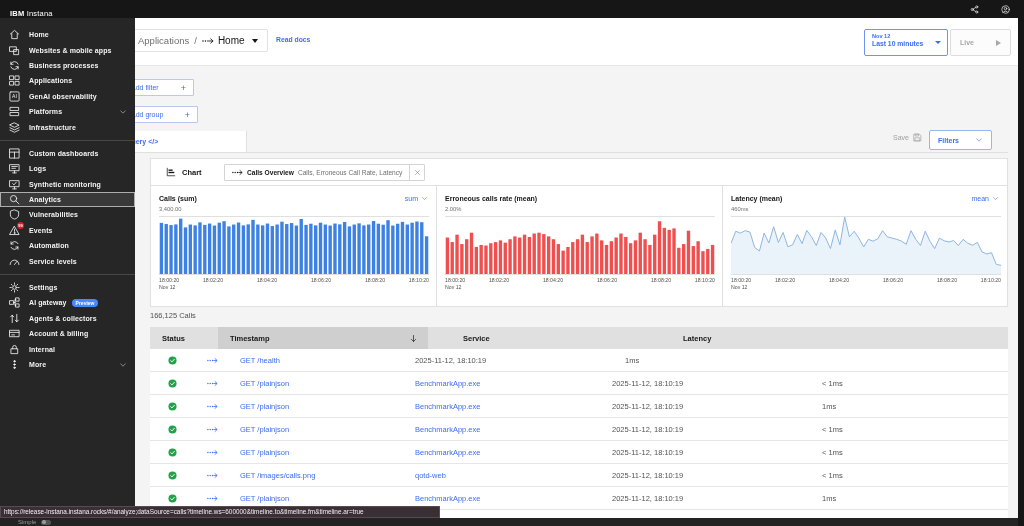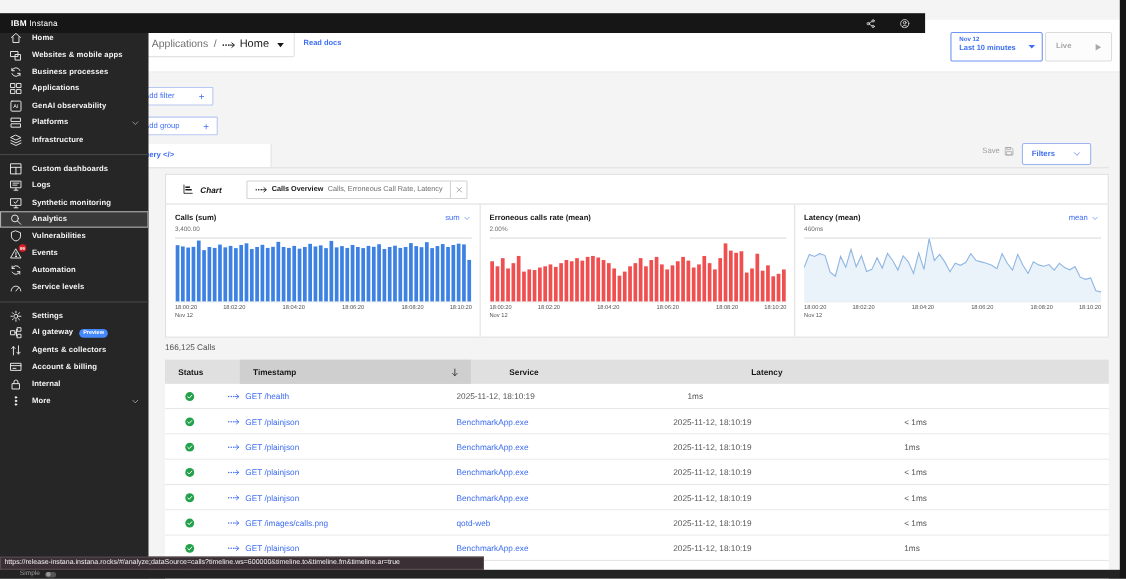--- a/index.html
+++ b/index.html
@@ -2,21 +2,21 @@
 <html><head>
 <meta charset="utf-8">
 <style>
   * { margin:0; padding:0; box-sizing:border-box; }
   html,body { background:#000; }
   body { font-family:"Liberation Sans", sans-serif; }
   #app { position:relative; width:1024px; height:526px; background:#f4f4f4; overflow:hidden; }
   svg.ic { fill:none; stroke:currentColor; stroke-width:0.9; stroke-linecap:round; stroke-linejoin:round; display:block; }
 
   
-  .topbar { position:absolute; left:0; top:12px; width:841px; height:18px; background:#161616; z-index:30; display:flex; align-items:center; }
+  .topbar { position:absolute; left:0; top:0; width:1024px; height:18px; background:#161616; z-index:30; display:flex; align-items:flex-end; }
   .brand { color:#fff; font-size:7.5px; margin-left:10px; letter-spacing:.2px; }
   .brand b { font-weight:700; }
   .topbar-right { position:absolute; right:14px; top:0; height:18px; display:flex; align-items:center; gap:22px; color:#f4f4f4; }
   .topbar-right svg { width:9px; height:9px; }
 
   
   .edge-right { position:absolute; right:0; top:0; width:6px; height:526px; background:#161616; z-index:44; }
   .edge-bottom { position:absolute; left:0; top:518px; width:1024px; height:8px; background:#232323; z-index:42; display:flex; align-items:center; }
   .edge-bottom .simple-label { color:#9a9a9a; font-size:6px; margin-left:18px; }
   .edge-bottom .mini-toggle { width:10px; height:5px; border-radius:3px; background:#555; margin-left:5px; position:relative; }
@@ -69,21 +69,21 @@
   .save-ctl svg { width:9px; height:9px; }
   .btn-filters { position:absolute; left:929px; top:130px; width:63px; height:20px; border:1px solid #9cb4f0; border-radius:2px; background:#fff; display:flex; align-items:center; justify-content:space-between; padding:0 8px; z-index:3; cursor:pointer; }
   .btn-filters .lbl { color:#3d6df2; font-size:7px; font-weight:700; }
   .btn-filters svg { width:8px; height:8px; color:#3d6df2; }
 
   
   .chart-card { position:absolute; left:150px; top:158px; width:858px; height:149px; background:#fff; border:1px solid #e0e0e0; z-index:3; }
   .cc-head { height:27px; border-bottom:1px solid #e0e0e0; display:flex; align-items:center; position:relative; }
   .cc-tab { display:flex; align-items:center; gap:6px; margin-left:15px; color:#161616; cursor:pointer; }
   .cc-tab svg { width:10px; height:10px; }
-  .cc-tab .lbl { font-size:7.5px; font-weight:700;font-style:italic; }
+  .cc-tab .lbl { font-size:7.5px; font-weight:700; }
   .cc-chip { position:absolute; left:73px; top:5px; height:17px; border:1px solid #d4d4d4; border-radius:1px; display:flex; align-items:center; background:#fff; }
   .cc-chip .chip-body { display:flex; align-items:center; gap:4px; padding:0 7px; }
   .cc-chip svg.calls { width:11px; height:7px; color:#161616; }
   .chip-bold { font-size:6.6px; font-weight:700; color:#161616; white-space:nowrap; }
   .chip-rest { font-size:6.6px; color:#6f6f6f; white-space:nowrap; }
   .chip-x { width:15px; height:100%; border-left:1px solid #d4d4d4; display:flex; align-items:center; justify-content:center; color:#6f6f6f; cursor:pointer; }
   .chip-x svg { width:7px; height:7px; }
   .charts-row { display:flex; height:120px; }
   .chart-panel { width:286px; height:120px; border-right:1px solid #e0e0e0; position:relative; padding:6px 8px 0; }
   .chart-panel:last-child { border-right:none; width:284px; }
@@ -100,21 +100,21 @@
   
   .calls-count { position:absolute; left:150px; top:311px; font-size:7.5px; color:#525252; z-index:3; }
   .calls-table { position:absolute; left:150px; top:327px; width:858px; z-index:3; }
   .t-header { display:flex; height:22px; background:#e0e0e0;gap:23px; }
   .t-hcell { font-size:7.5px; font-weight:700; color:#161616; display:flex; align-items:center; padding-left:12px; cursor:pointer; }
   .t-hcell.sorted { background:#cfcfcf; justify-content:space-between; padding-right:10px; }
   .t-hcell svg { width:9px; height:9px; color:#161616; }
   .t-row { display:flex; height:23px; background:#fff; border-bottom:1px solid #e6e6e6; }
   .t-cell { display:flex; align-items:center; padding-left:12px; font-size:7.5px; color:#525252; overflow:hidden; white-space:nowrap; }
   .t-cell.status { justify-content:center; padding-left:0; }
-  .t-cell .link { color:#3d6df2; cursor:pointer; display:flex; align-items:center; gap:5px;justify-content:center; }
+  .t-cell .link { color:#3d6df2; cursor:pointer; display:flex; align-items:center; gap:22px;justify-content:center; }
   .t-cell svg.calls { width:11px; height:7px; color:#3d6df2; flex:none; }
   .t-cell svg.check { width:9px; height:9px; }
 </style>
 </head>
 <body>
 
 <div id="app">
 
   <div class="header-band"></div>
 

